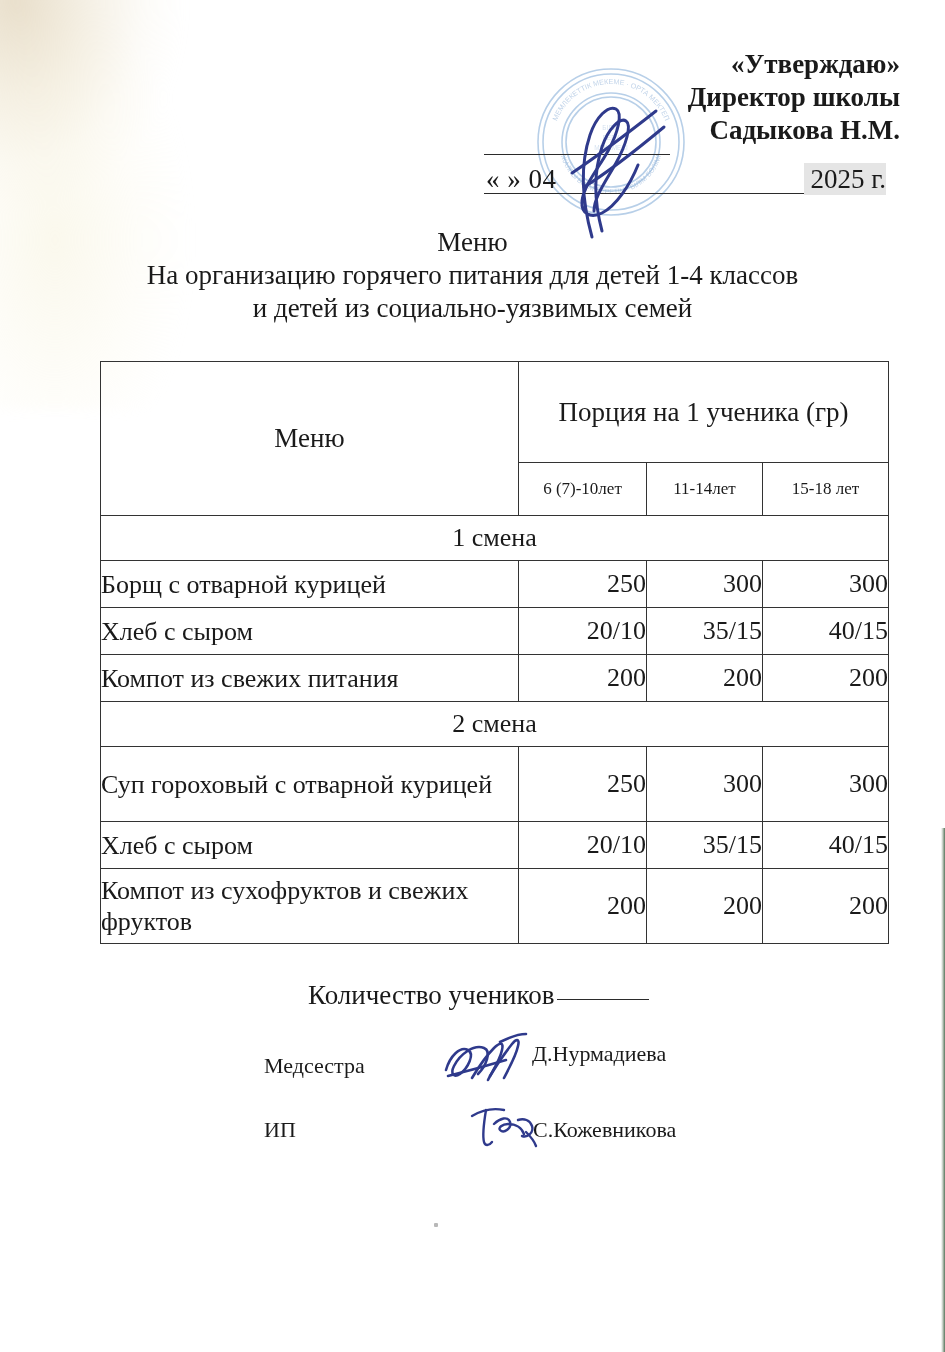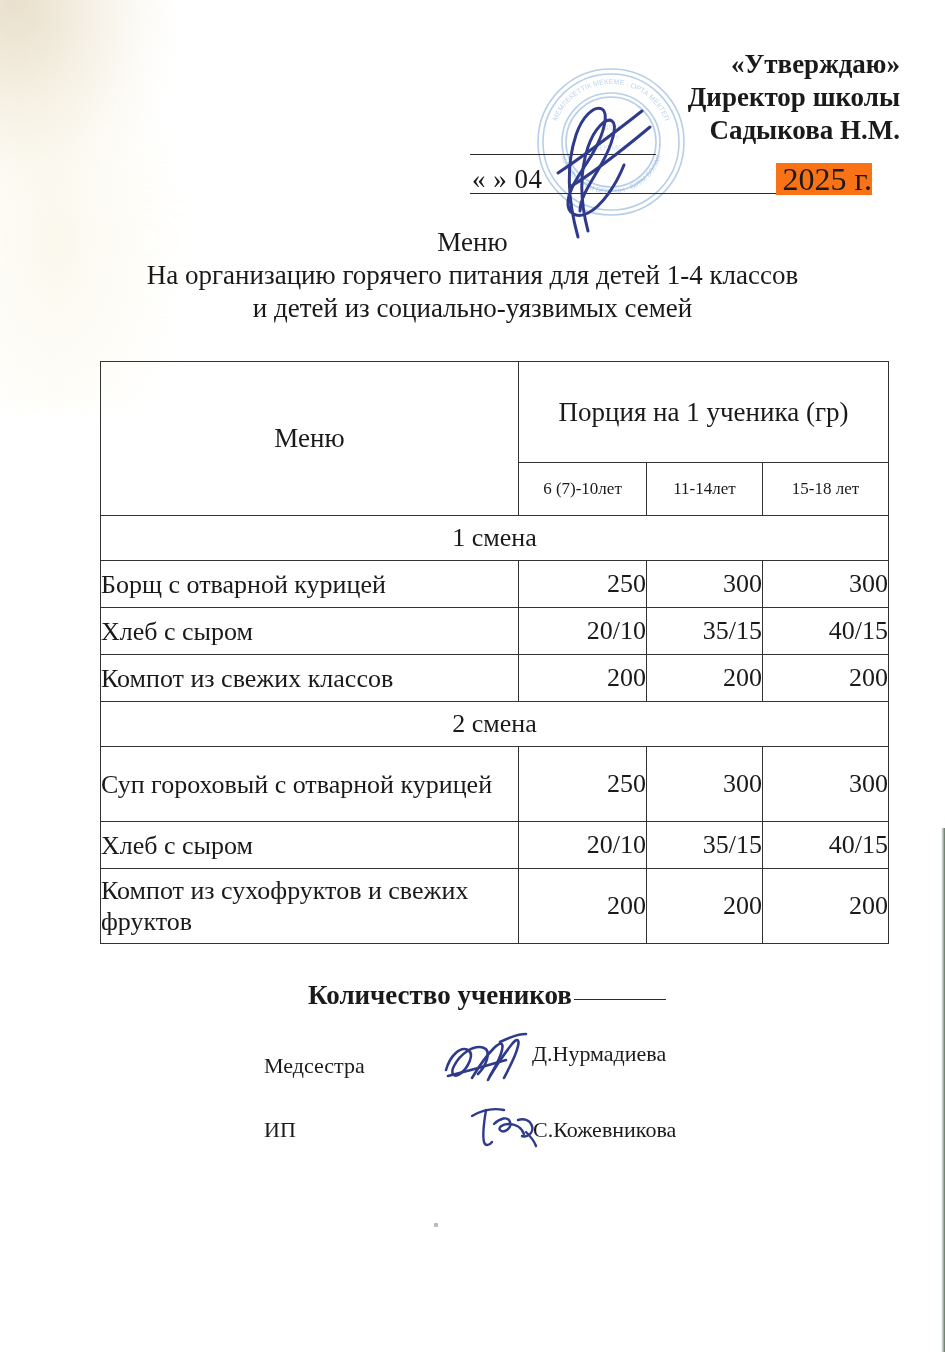--- a/index.html
+++ b/index.html
@@ -75,21 +75,21 @@
     text-align: right;
     font-size: 27px;
     line-height: 33px;
     white-space: nowrap;
     font-weight: bold;
   }
   .approval-line { display: block; }
 
   .date-row {
     position: absolute;
-    left: 470px;
+    left: 484px;
     top: 163px;
     width: 402px;
     height: 36px;
   }
   .rule-upper {
     position: absolute;
     left: 0;
     top: -9px;
     width: 186px;
     height: 0;
@@ -109,24 +109,24 @@
     left: 0;
     top: 30px;
     width: 392px;
     height: 0;
     border-top: 1.4px solid #2b2b2b;
   }
   .year-text {
     position: absolute;
     right: 0;
     top: 0;
-    font-size: 32px;
+    font-size: 27px;
     line-height: 32px;
     white-space: nowrap;
-    background: #f97316;
+    background: #e5e5e5;
     padding-left: 6px;
   }
   .ink {
     position: absolute;
     pointer-events: none;
   }
 
   
   .doc-title {
     position: absolute;
@@ -195,21 +195,20 @@
   }
 
   
   .count-line {
     position: absolute;
     left: 308px;
     top: 979px;
     font-size: 27px;
     line-height: 32px;
     white-space: nowrap;
-    font-weight: bold;
   }
   .count-blank {
     display: inline-block;
     width: 92px;
     border-bottom: 1.6px solid #2b2b2b;
     margin-left: 2px;
     vertical-align: 4px;
   }
 
   .sign-row {
@@ -315,21 +314,21 @@
         <td class="qty">300</td>
         <td class="qty">300</td>
       </tr>
       <tr>
         <td class="dish">Хлеб с сыром</td>
         <td class="qty">20/10</td>
         <td class="qty">35/15</td>
         <td class="qty">40/15</td>
       </tr>
       <tr>
-        <td class="dish">Компот из свежих классов</td>
+        <td class="dish">Компот из свежих питания</td>
         <td class="qty">200</td>
         <td class="qty">200</td>
         <td class="qty">200</td>
       </tr>
 
       <tr class="shift-row">
         <td colspan="4">2 смена</td>
       </tr>
       <tr>
         <td class="dish dish-tall">Суп гороховый с отварной курицей</td>

